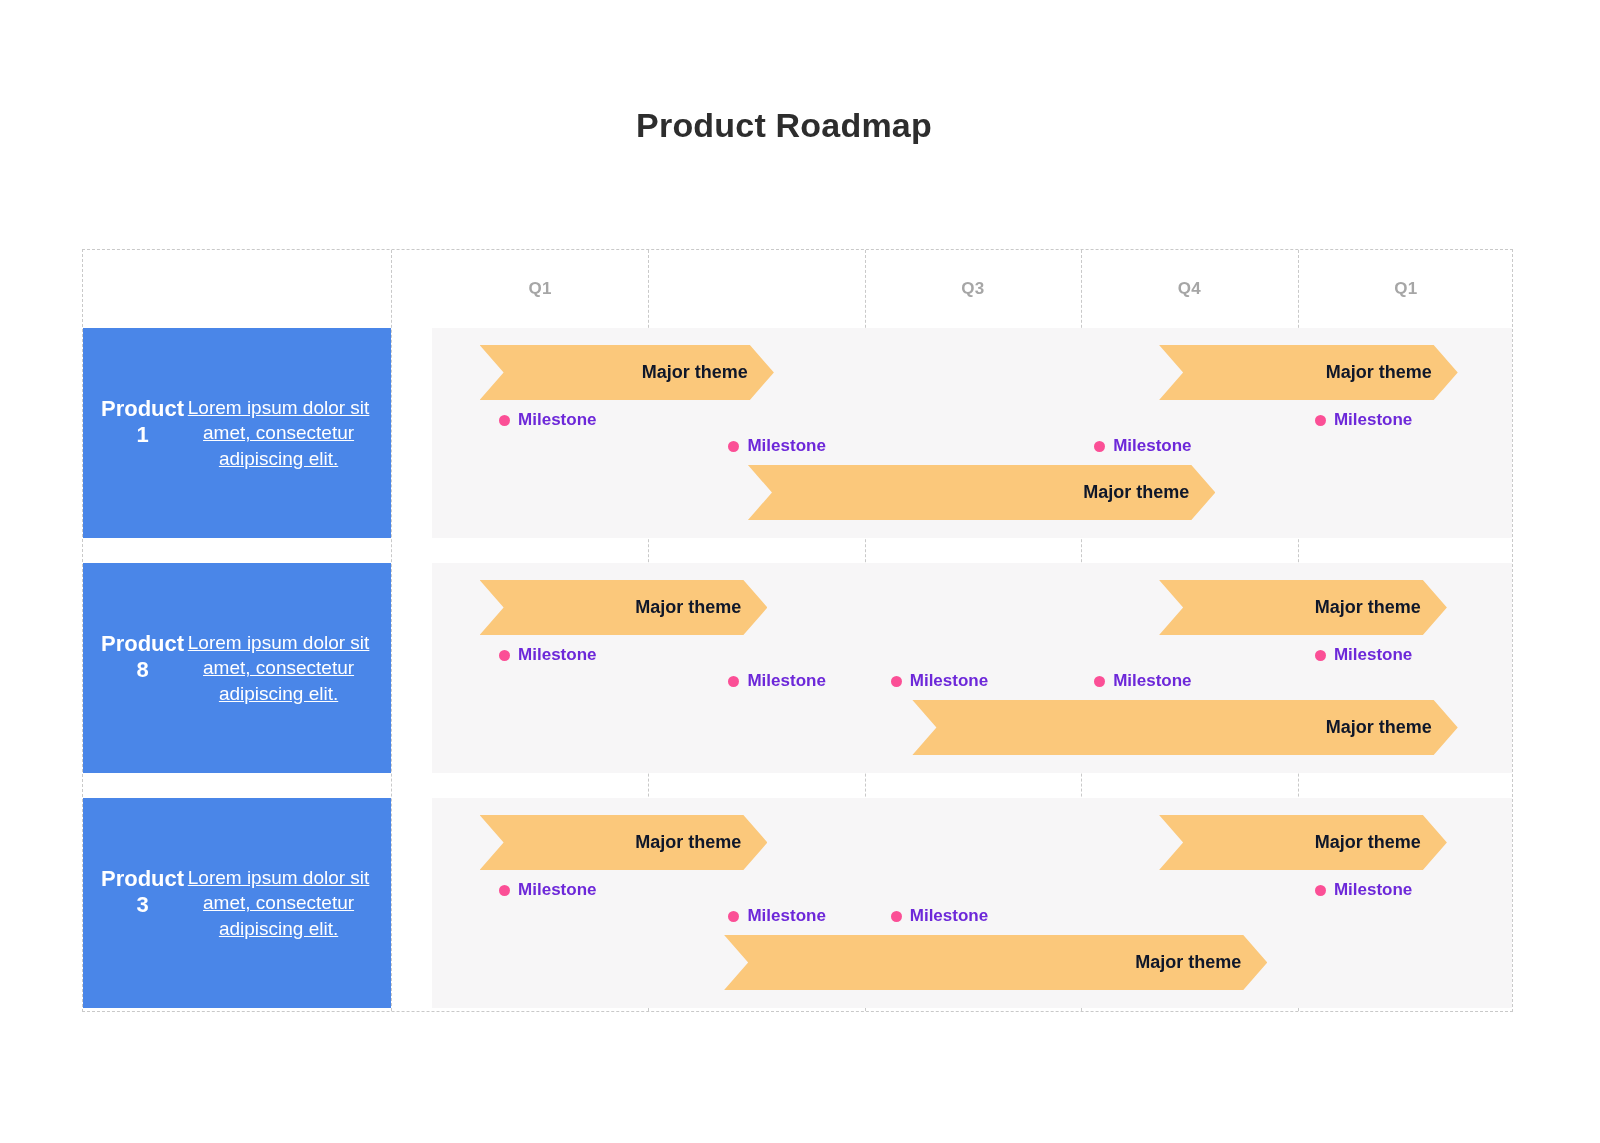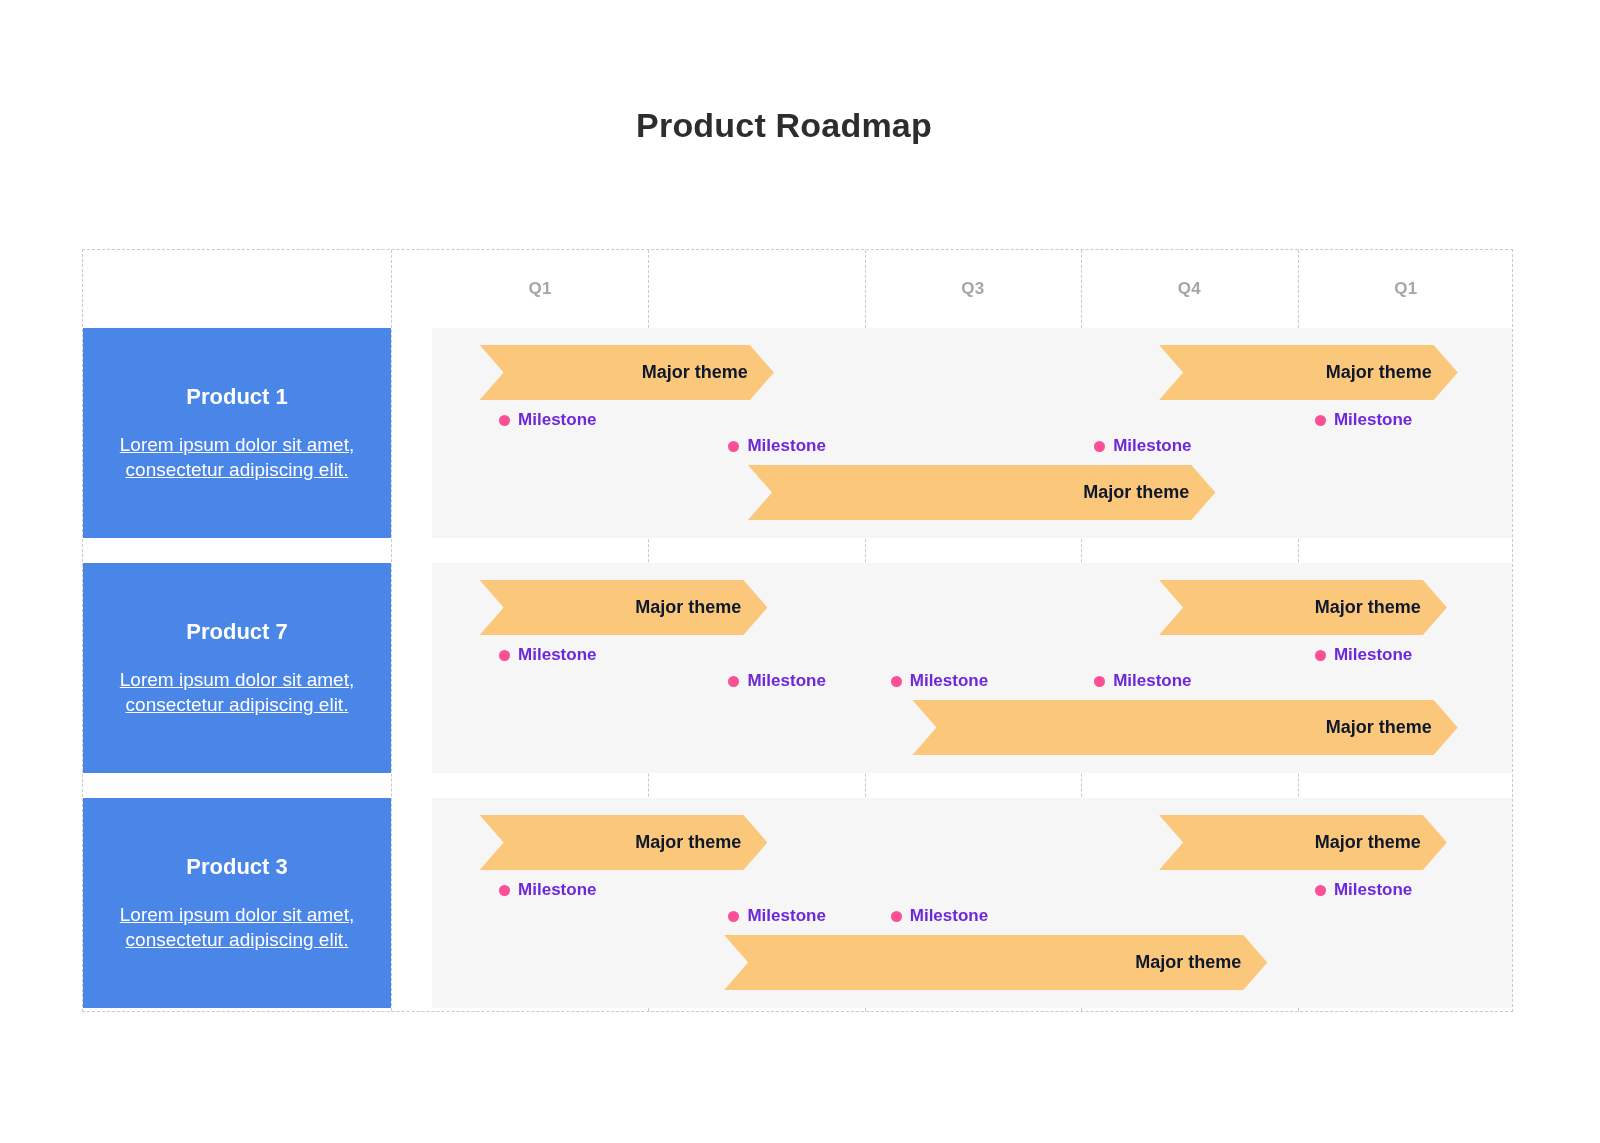--- a/index.html
+++ b/index.html
@@ -84,21 +84,20 @@
   }
 
   
   .product-card {
     position: absolute;
     left: 0;
     width: 308px;
     background: #4a86e8;
     color: #ffffff;
     display: flex;
-    flex-direction: column;
     align-items: center;
     justify-content: center;
     text-align: center;
     box-sizing: border-box;
     padding: 0 18px;
   }
   .product-card .p-title {
     font-size: 22px;
     font-weight: bold;
     margin-bottom: 22px;
@@ -248,21 +247,21 @@
         <span>Milestone</span>
       </div>
     </div>
 
   <div id="products-layer">
       <div class="product-card" style="top: 78px; height: 210px;">
         <div class="p-title">Product 1</div>
         <div class="p-desc">Lorem ipsum dolor sit amet, consectetur adipiscing elit.</div>
       </div>
       <div class="product-card" style="top: 313px; height: 210px;">
-        <div class="p-title">Product 7</div>
+        <div class="p-title">Product 8</div>
         <div class="p-desc">Lorem ipsum dolor sit amet, consectetur adipiscing elit.</div>
       </div>
       <div class="product-card" style="top: 548px; height: 210px;">
         <div class="p-title">Product 3</div>
         <div class="p-desc">Lorem ipsum dolor sit amet, consectetur adipiscing elit.</div>
       </div>
     </div>
 
 <div class="header-quarter" style="left: 349px; width: 216.4px;">Q1</div>
     <div class="header-quarter" style="left: 781.8px; width: 216.4px;">Q3</div>

